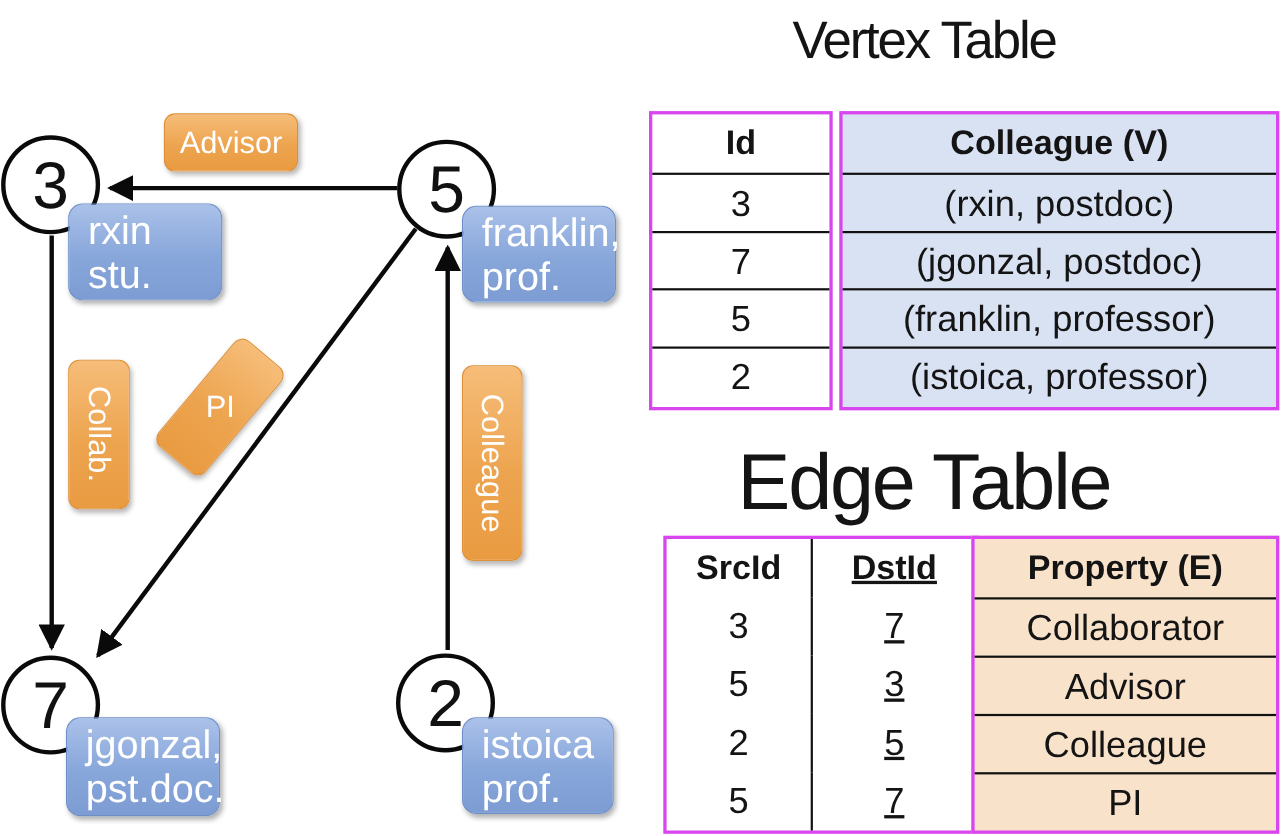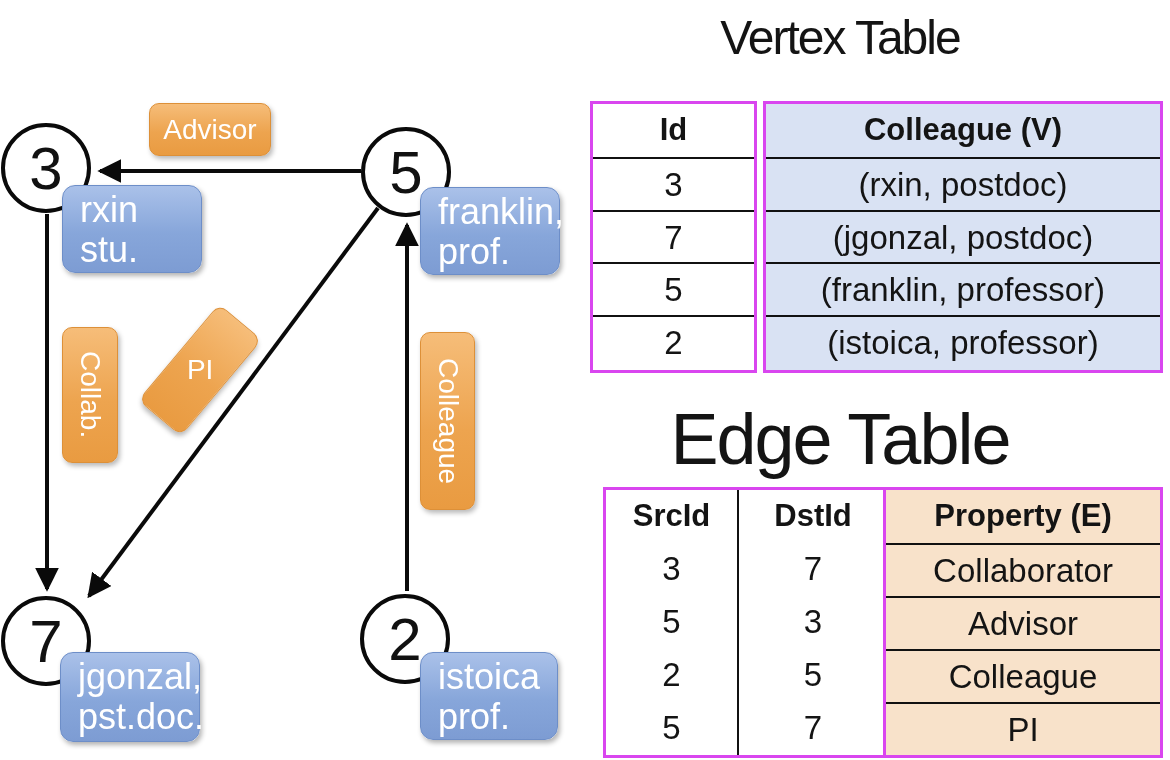--- a/index.html
+++ b/index.html
@@ -95,21 +95,21 @@
   
   .vt-ids   { left: 590px; top: 101px; width: 167px; height: 272px; }
   .vt-props { left: 763px; top: 101px; width: 400px; height: 272px; background: #d9e2f3; }
   .vt-ids .cell, .vt-props .cell { height: 52.8px; line-height: 51px; }
 
   
   .et-ids   { left: 590px; top: 487px; width: 287px; height: 271px;
               display: grid; grid-template-columns: 131px 1fr; grid-auto-flow: column;
               grid-template-rows: repeat(5, 53px); margin-left: 13px; }
   .et-ids .cell { height: auto; line-height: 51px; }
-  .et-ids .col2 { border-left: 2px solid #111111; }
+  .et-ids .col2 { border-left: 2px solid #111111; text-decoration: underline; }
   .et-ids .cell + .cell { border-top: none; }
   .et-ids .rsep { border-top: 2px solid #111111; }
   .et-props { left: 883px; top: 487px; width: 280px; height: 271px; background: #f8e2ca; }
   .et-props .cell { height: 53px; line-height: 51px; }
 </style>
 </head>
 <body>
 
 <div class="stage">
 

